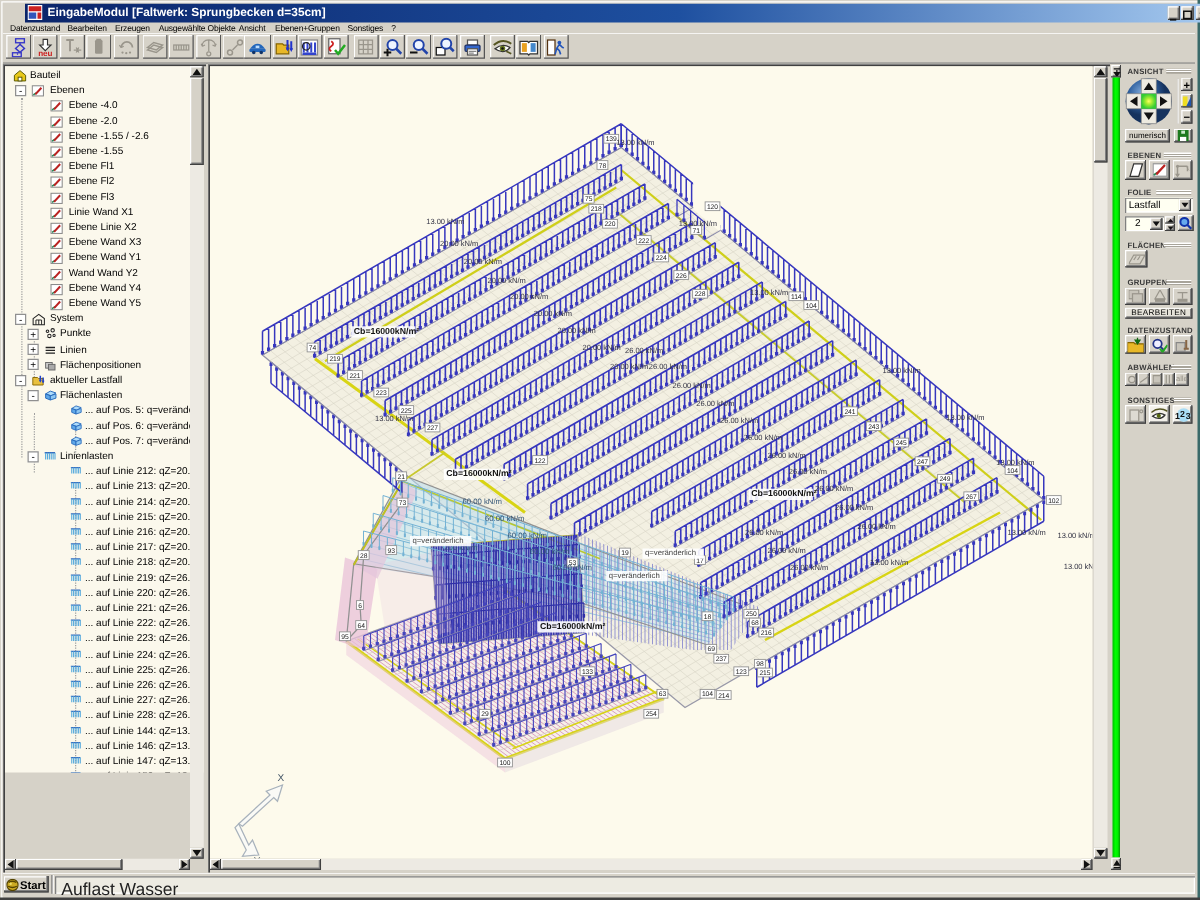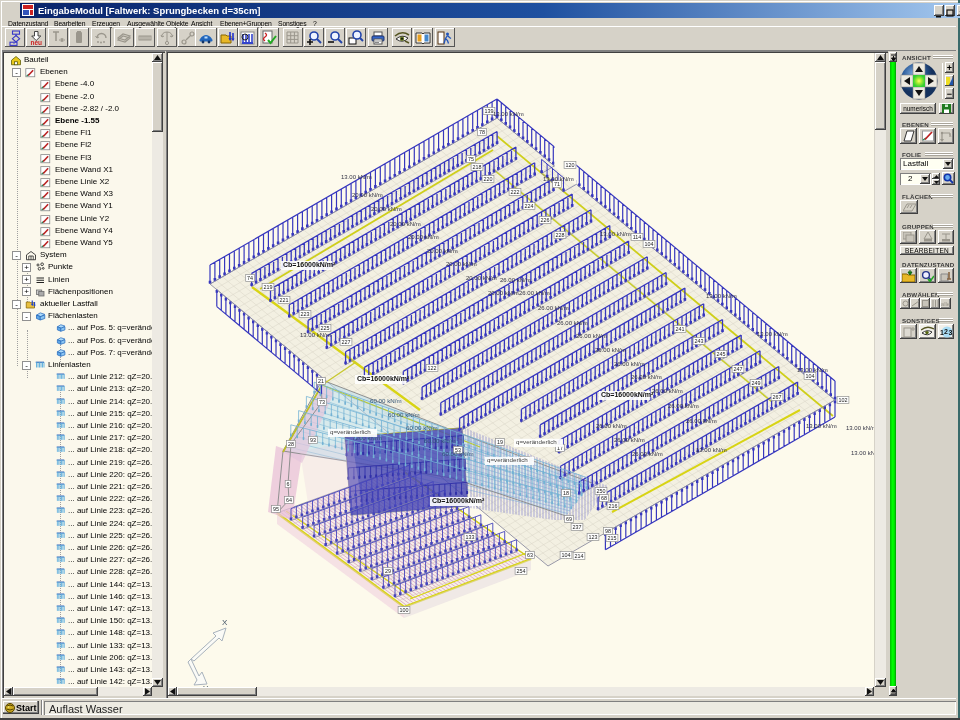--- a/index.html
+++ b/index.html
@@ -198,21 +198,21 @@
       <svg width="16" height="16" viewBox="0 0 16 16">
         <rect x="1" y="2" width="6" height="12" fill="#FFFFFF" stroke="#553311"></rect>
         <circle cx="10.5" cy="4" r="1.5" fill="#2255BB"></circle>
         <path d="M10.5 5.5l-2 3 2 2 1 3M10.5 5.5l2 2 1.5 1M8.5 8.5l-1.5 5" stroke="#2255BB" stroke-width="1.3" fill="none"></path>
       </svg>
     </div>
   </div>
 
 <div class="abs" style="left:2px;top:51px;width:163px;height:647px;background:#D6D2C8;box-shadow:inset 1px 1px #808080, inset 2px 2px #404040;">
 </div>
-<div class="abs" style="left:4px;top:53px;width:159px;height:634px;background:#FBF8EC;overflow:hidden;">
+<div class="abs" style="left:4px;top:53px;width:159px;height:565px;background:#FBF8EC;overflow:hidden;">
   <div class="abs" style="left:0;top:0;width:151px;height:633px;overflow:hidden;">
     <div style="position:absolute;left:13px;top:25px;height:178px;border-left:1px dotted #A0A0A0;"></div>
     <div style="position:absolute;left:13px;top:203px;height:110px;border-left:1px dotted #A0A0A0;"></div>
     <div style="position:absolute;left:23px;top:215px;height:36px;border-left:1px dotted #A0A0A0;"></div>
     <div style="position:absolute;left:23px;top:277px;height:48px;border-left:1px dotted #A0A0A0;"></div>
     <div style="position:absolute;left:56px;top:287px;height:24px;border-left:1px dotted #A0A0A0;"></div>
     <div style="position:absolute;left:56px;top:337px;height:293px;border-left:1px dotted #A0A0A0;"></div>
     <div class="trow" style="top:1.0px;">
         <span class="ticon" style="left:6px;"><svg width="12" height="12" viewBox="0 0 16 16">
             <path d="M2 7l6-5 6 5v6H2z" fill="#E8C81A" stroke="#555500"></path>
@@ -244,23 +244,23 @@
             <path d="M4 10.5L10 4" stroke="#BB2222" stroke-width="2"></path>
           </svg></span>
         <span class="lbl" style="left:51px;">Ebene -2.0</span>
       </div>
       <div class="trow" style="top:49.8px;">
         <span class="ticon" style="left:36px;"><svg width="13" height="13" viewBox="0 0 16 16">
             <rect x="1" y="2" width="11" height="10" fill="#FFFFFF" stroke="#888888"></rect>
             <path d="M2 11l3-2" stroke="#228855" stroke-width="1.5"></path>
             <path d="M4 10.5L10 4" stroke="#BB2222" stroke-width="2"></path>
           </svg></span>
-        <span class="lbl" style="left:51px;">Ebene -2.82 / -2.0</span>
-      </div>
-      <div class="trow" style="top:62.0px;font-weight:bold;">
+        <span class="lbl" style="left:51px;">Ebene -1.55 / -2.6</span>
+      </div>
+      <div class="trow" style="top:62.0px;">
         <span class="ticon" style="left:36px;"><svg width="13" height="13" viewBox="0 0 16 16">
             <rect x="1" y="2" width="11" height="10" fill="#FFFFFF" stroke="#888888"></rect>
             <path d="M2 11l3-2" stroke="#228855" stroke-width="1.5"></path>
             <path d="M4 10.5L10 4" stroke="#BB2222" stroke-width="2"></path>
           </svg></span>
         <span class="lbl" style="left:51px;">Ebene -1.55</span>
       </div>
       <div class="trow" style="top:74.2px;">
         <span class="ticon" style="left:36px;"><svg width="13" height="13" viewBox="0 0 16 16">
             <rect x="1" y="2" width="11" height="10" fill="#FFFFFF" stroke="#888888"></rect>
@@ -284,21 +284,21 @@
             <path d="M4 10.5L10 4" stroke="#BB2222" stroke-width="2"></path>
           </svg></span>
         <span class="lbl" style="left:51px;">Ebene Fl3</span>
       </div>
       <div class="trow" style="top:110.8px;">
         <span class="ticon" style="left:36px;"><svg width="13" height="13" viewBox="0 0 16 16">
             <rect x="1" y="2" width="11" height="10" fill="#FFFFFF" stroke="#888888"></rect>
             <path d="M2 11l3-2" stroke="#228855" stroke-width="1.5"></path>
             <path d="M4 10.5L10 4" stroke="#BB2222" stroke-width="2"></path>
           </svg></span>
-        <span class="lbl" style="left:51px;">Ebene Wand X1</span>
+        <span class="lbl" style="left:51px;">Linie Wand X1</span>
       </div>
       <div class="trow" style="top:123.0px;">
         <span class="ticon" style="left:36px;"><svg width="13" height="13" viewBox="0 0 16 16">
             <rect x="1" y="2" width="11" height="10" fill="#FFFFFF" stroke="#888888"></rect>
             <path d="M2 11l3-2" stroke="#228855" stroke-width="1.5"></path>
             <path d="M4 10.5L10 4" stroke="#BB2222" stroke-width="2"></path>
           </svg></span>
         <span class="lbl" style="left:51px;">Ebene Linie X2</span>
       </div>
       <div class="trow" style="top:135.2px;">
@@ -316,21 +316,21 @@
             <path d="M4 10.5L10 4" stroke="#BB2222" stroke-width="2"></path>
           </svg></span>
         <span class="lbl" style="left:51px;">Ebene Wand Y1</span>
       </div>
       <div class="trow" style="top:159.6px;">
         <span class="ticon" style="left:36px;"><svg width="13" height="13" viewBox="0 0 16 16">
             <rect x="1" y="2" width="11" height="10" fill="#FFFFFF" stroke="#888888"></rect>
             <path d="M2 11l3-2" stroke="#228855" stroke-width="1.5"></path>
             <path d="M4 10.5L10 4" stroke="#BB2222" stroke-width="2"></path>
           </svg></span>
-        <span class="lbl" style="left:51px;">Ebene Linie Y2</span>
+        <span class="lbl" style="left:51px;">Wand Wand Y2</span>
       </div>
       <div class="trow" style="top:171.8px;">
         <span class="ticon" style="left:36px;"><svg width="13" height="13" viewBox="0 0 16 16">
             <rect x="1" y="2" width="11" height="10" fill="#FFFFFF" stroke="#888888"></rect>
             <path d="M2 11l3-2" stroke="#228855" stroke-width="1.5"></path>
             <path d="M4 10.5L10 4" stroke="#BB2222" stroke-width="2"></path>
           </svg></span>
         <span class="lbl" style="left:51px;">Ebene Wand Y4</span>
       </div>
       <div class="trow" style="top:184.0px;">
@@ -1619,15 +1619,15 @@
  <div class="abs raised2" style="left:1px;top:3px;width:36px;height:13px;background:#D6D2C8;">
    <svg width="10" height="10" style="position:absolute;left:2px;top:1.5px;" viewBox="0 0 10 10">
         <circle cx="5" cy="5" r="4.5" fill="#CCAA22" stroke="#554400"></circle>
         <path d="M2 3q3-2 6 0M1.5 6q3.5 2 7 0" stroke="#554400" fill="none"></path>
         <circle cx="3.5" cy="4" r="1" fill="#EEDD66"></circle>
       </svg>
    <span style="position:absolute;left:13px;top:1.5px;font-size:9px;font-weight:bold;">Start</span>
  </div>
  <div class="abs" style="left:39px;top:2px;width:2px;height:15px;box-shadow:inset 1px 0 #808080,inset -1px 0 #FFFFFF;"></div>
  <div class="abs" style="left:42px;top:2.5px;width:912px;height:14px;background:#EDEBE2;box-shadow:inset 1px 1px #808080,inset -1px -1px #FFFFFF;">
-  <span style="position:absolute;left:5px;top:2px;font-size:11px;color:#222;">Auflast Wasser</span>
+  <span style="position:absolute;left:5px;top:2px;font-size:14px;color:#222;">Auflast Wasser</span>
  </div>
 </div>
 <div class="abs" style="left:0;top:718px;width:960px;height:2px;background:#404040;"></div>
 </body></html>

